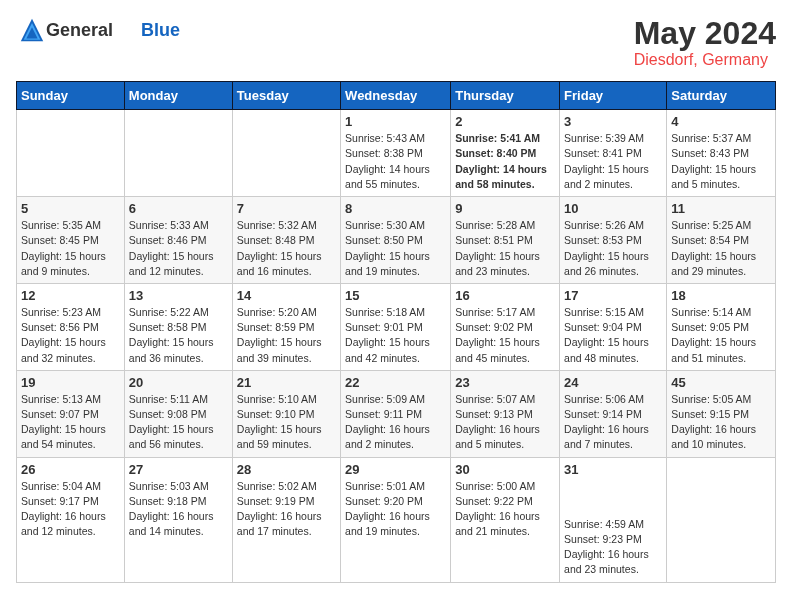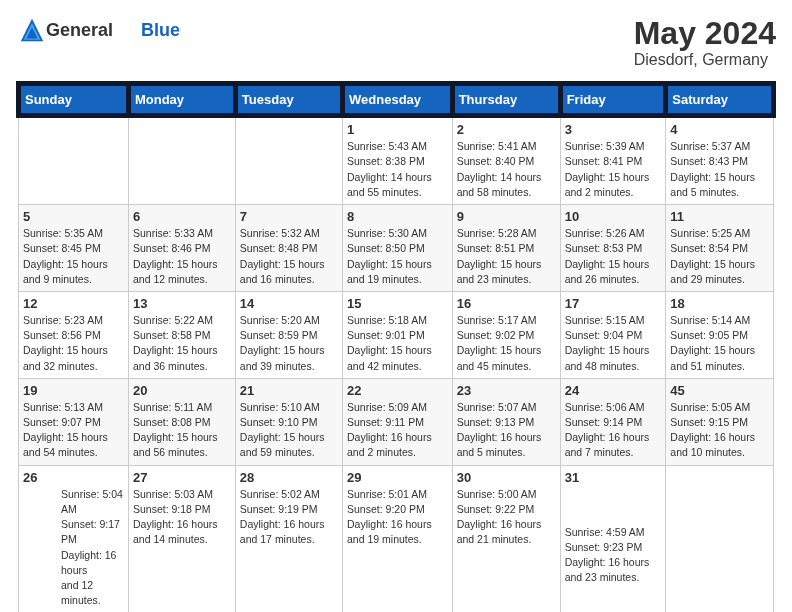--- a/index.html
+++ b/index.html
@@ -40,36 +40,36 @@
       text-align: left;
     }
     .title-block h1 {
       font-size: 32px;
       font-weight: bold;
       color: #333;
       line-height: 1.1;
     }
     .title-block h2 {
       font-size: 16px;
-      color: #404040;
+      color: #ef4444;
       font-weight: normal;
     }
     .calendar {
       width: 100%;
       border-collapse: collapse;
       font-size: 11px;
     }
     .calendar thead tr th {
       background-color: #1565c0;
       color: #fff;
       padding: 6px 4px;
       text-align: left;
       font-size: 13px;
       font-weight: bold;
-      border: 5px solid #0f172a;
+      border: 1px solid #0f172a;
     }
     .calendar tbody tr td {
       border: 1px solid #ccc;
       vertical-align: top;
       padding: 4px;
       width: 113px;
       min-height: 80px;
       background: #fff;
     }
     .calendar tbody tr:nth-child(even) td {
@@ -129,21 +129,21 @@
         <td class="empty-cell"></td>
         <td>
           <div class="day-number">1</div>
           <div class="day-info" style="white-space: pre-line;">Sunrise: 5:43 AM
 Sunset: 8:38 PM
 Daylight: 14 hours
 and 55 minutes.</div>
         </td>
         <td>
           <div class="day-number">2</div>
-          <div class="day-info" style="white-space: pre-line;">Sunrise: 5:41 AM
+          <div class="day-info" style="white-space: pre-line; font-weight: bold;">Sunrise: 5:41 AM
 Sunset: 8:40 PM
 Daylight: 14 hours
 and 58 minutes.</div>
         </td>
         <td>
           <div class="day-number">3</div>
           <div class="day-info" style="white-space: pre-line;">Sunrise: 5:39 AM
 Sunset: 8:41 PM
 Daylight: 15 hours
 and 2 minutes.</div>
@@ -262,21 +262,21 @@
         <td>
           <div class="day-number">19</div>
           <div class="day-info" style="white-space: pre-line;">Sunrise: 5:13 AM
 Sunset: 9:07 PM
 Daylight: 15 hours
 and 54 minutes.</div>
         </td>
         <td>
           <div class="day-number">20</div>
           <div class="day-info" style="white-space: pre-line;">Sunrise: 5:11 AM
-Sunset: 8:08 PM
+Sunset: 9:08 PM
 Daylight: 15 hours
 and 56 minutes.</div>
         </td>
         <td>
           <div class="day-number">21</div>
           <div class="day-info" style="white-space: pre-line;">Sunrise: 5:10 AM
 Sunset: 9:10 PM
 Daylight: 15 hours
 and 59 minutes.</div>
         </td>
@@ -305,21 +305,21 @@
           <div class="day-number">45</div>
           <div class="day-info" style="white-space: pre-line;">Sunrise: 5:05 AM
 Sunset: 9:15 PM
 Daylight: 16 hours
 and 10 minutes.</div>
         </td>
       </tr>
       <tr>
         <td>
           <div class="day-number">26</div>
-          <div class="day-info" style="white-space: pre-line; margin-left: 38px;">Sunrise: 5:04 AM
+          <div class="day-info" style="white-space: pre-line;">Sunrise: 5:04 AM
 Sunset: 9:17 PM
 Daylight: 16 hours
 and 12 minutes.</div>
         </td>
         <td>
           <div class="day-number">27</div>
           <div class="day-info" style="white-space: pre-line;">Sunrise: 5:03 AM
 Sunset: 9:18 PM
 Daylight: 16 hours
 and 14 minutes.</div>

